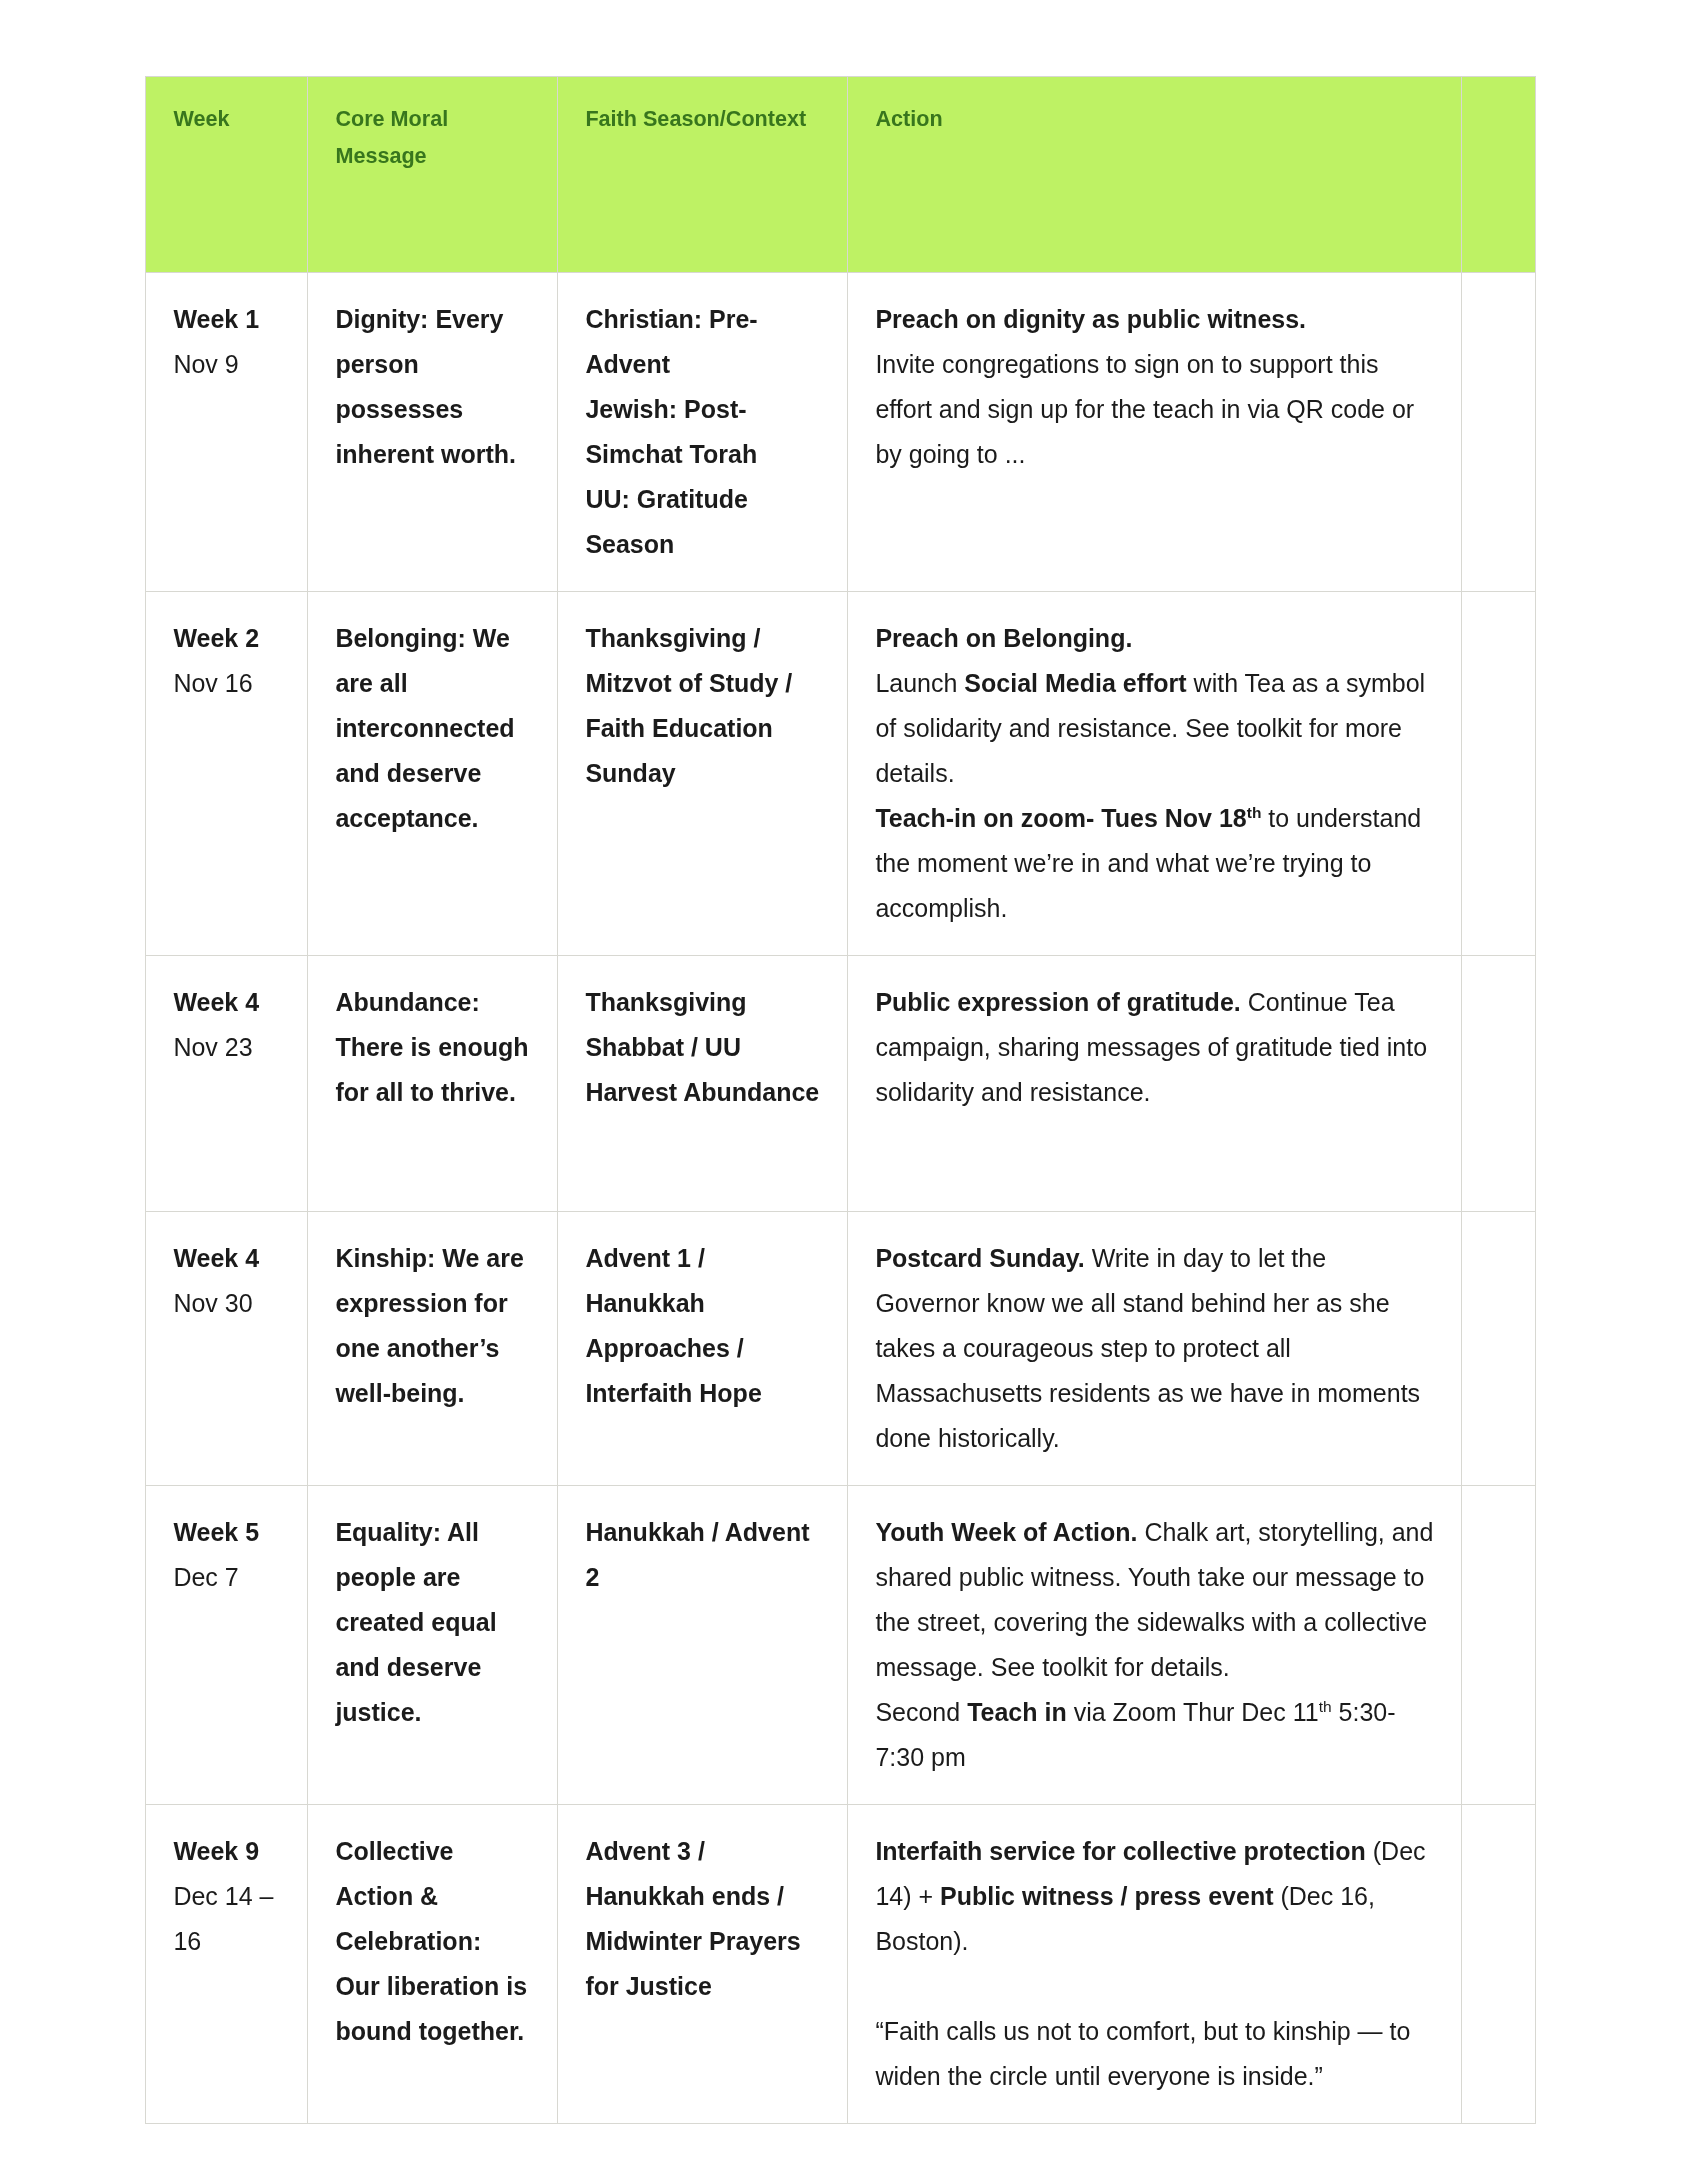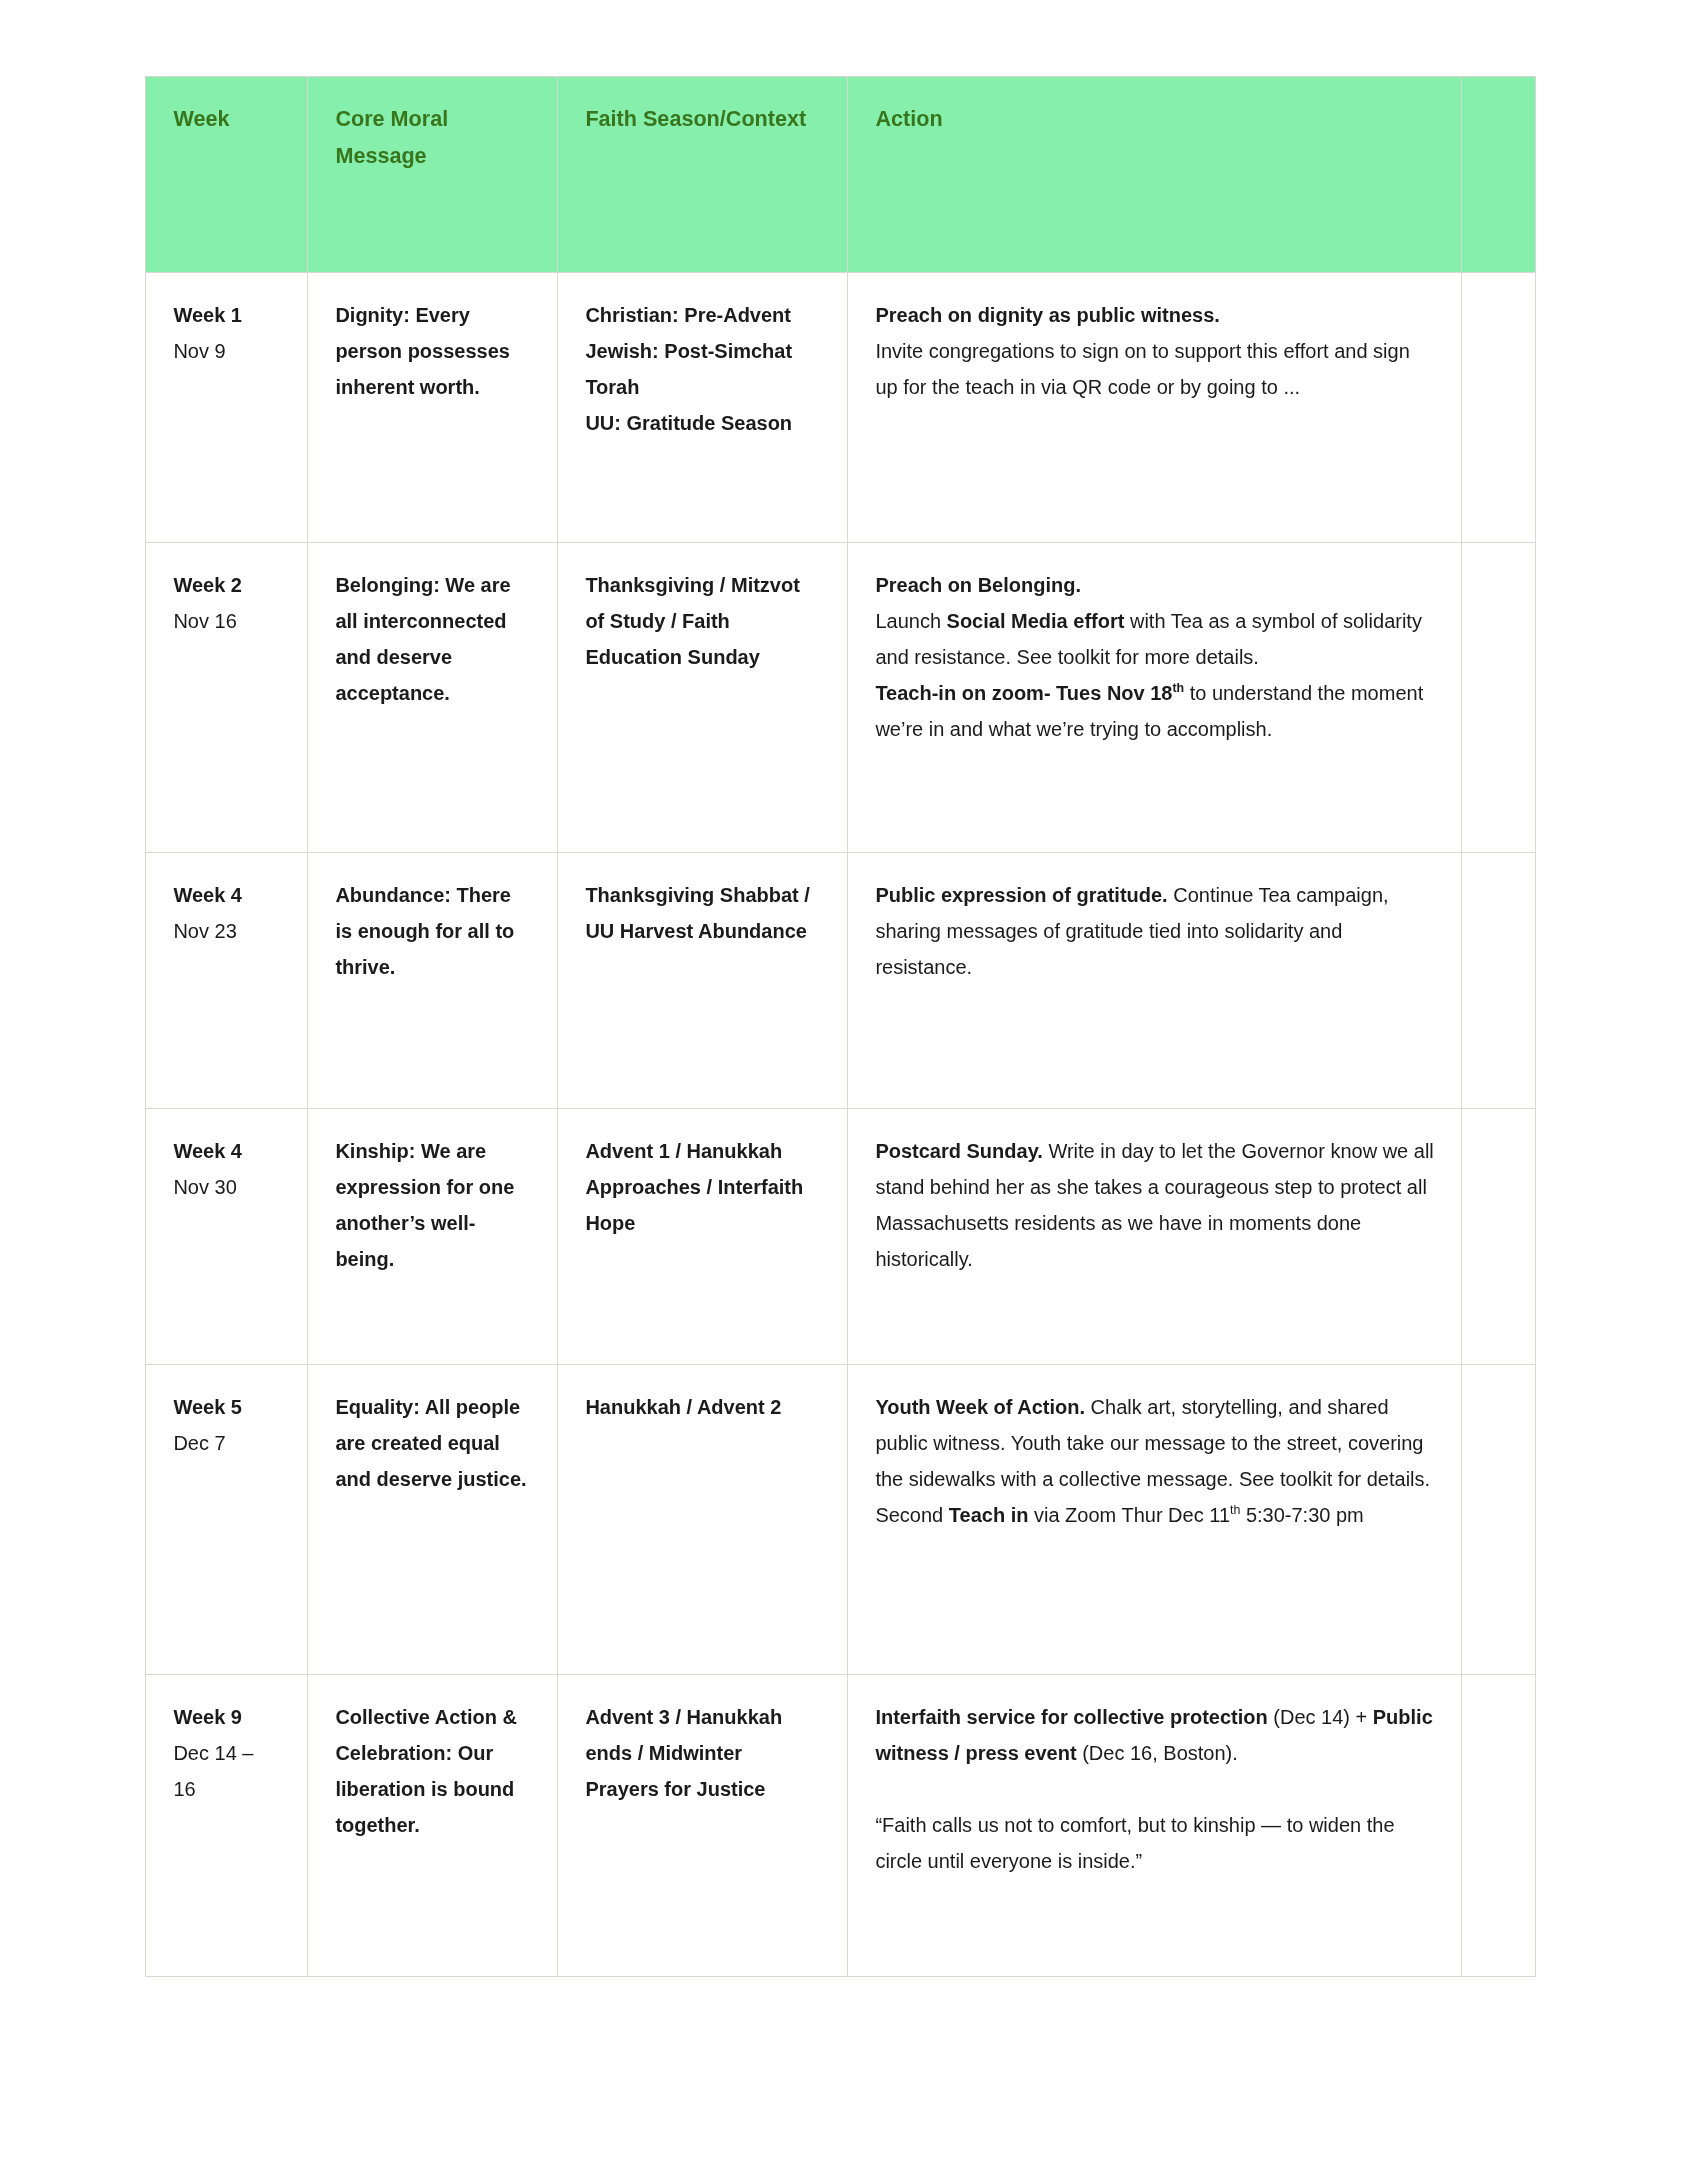--- a/index.html
+++ b/index.html
@@ -32,28 +32,28 @@
   col.col-faith   { width: 290px; }
   col.col-action  { width: 614px; }
   col.col-blank   { width: 74px; }
   th, td {
     border: 1.3px solid #d8d8d2;
     vertical-align: top;
     padding: 24px 27px;
     text-align: left;
   }
   th {
-    background: #86efac;
+    background: #bef264;
     color: #38761d;
     font-size: 21.6px;
     font-weight: 700;
     line-height: 1.7;
   }
   td {
-    font-size: 20px;
+    font-size: 25px;
     line-height: 1.8;
     white-space: pre-wrap;
   }
   b { font-weight: 700; }
   sup { font-size: 0.62em; line-height: 0; }
   thead tr { height: 196px; }
   tbody tr:nth-child(1) { height: 270px; }
   tbody tr:nth-child(2) { height: 310px; }
   tbody tr:nth-child(3) { height: 256px; }
   tbody tr:nth-child(4) { height: 256px; }

